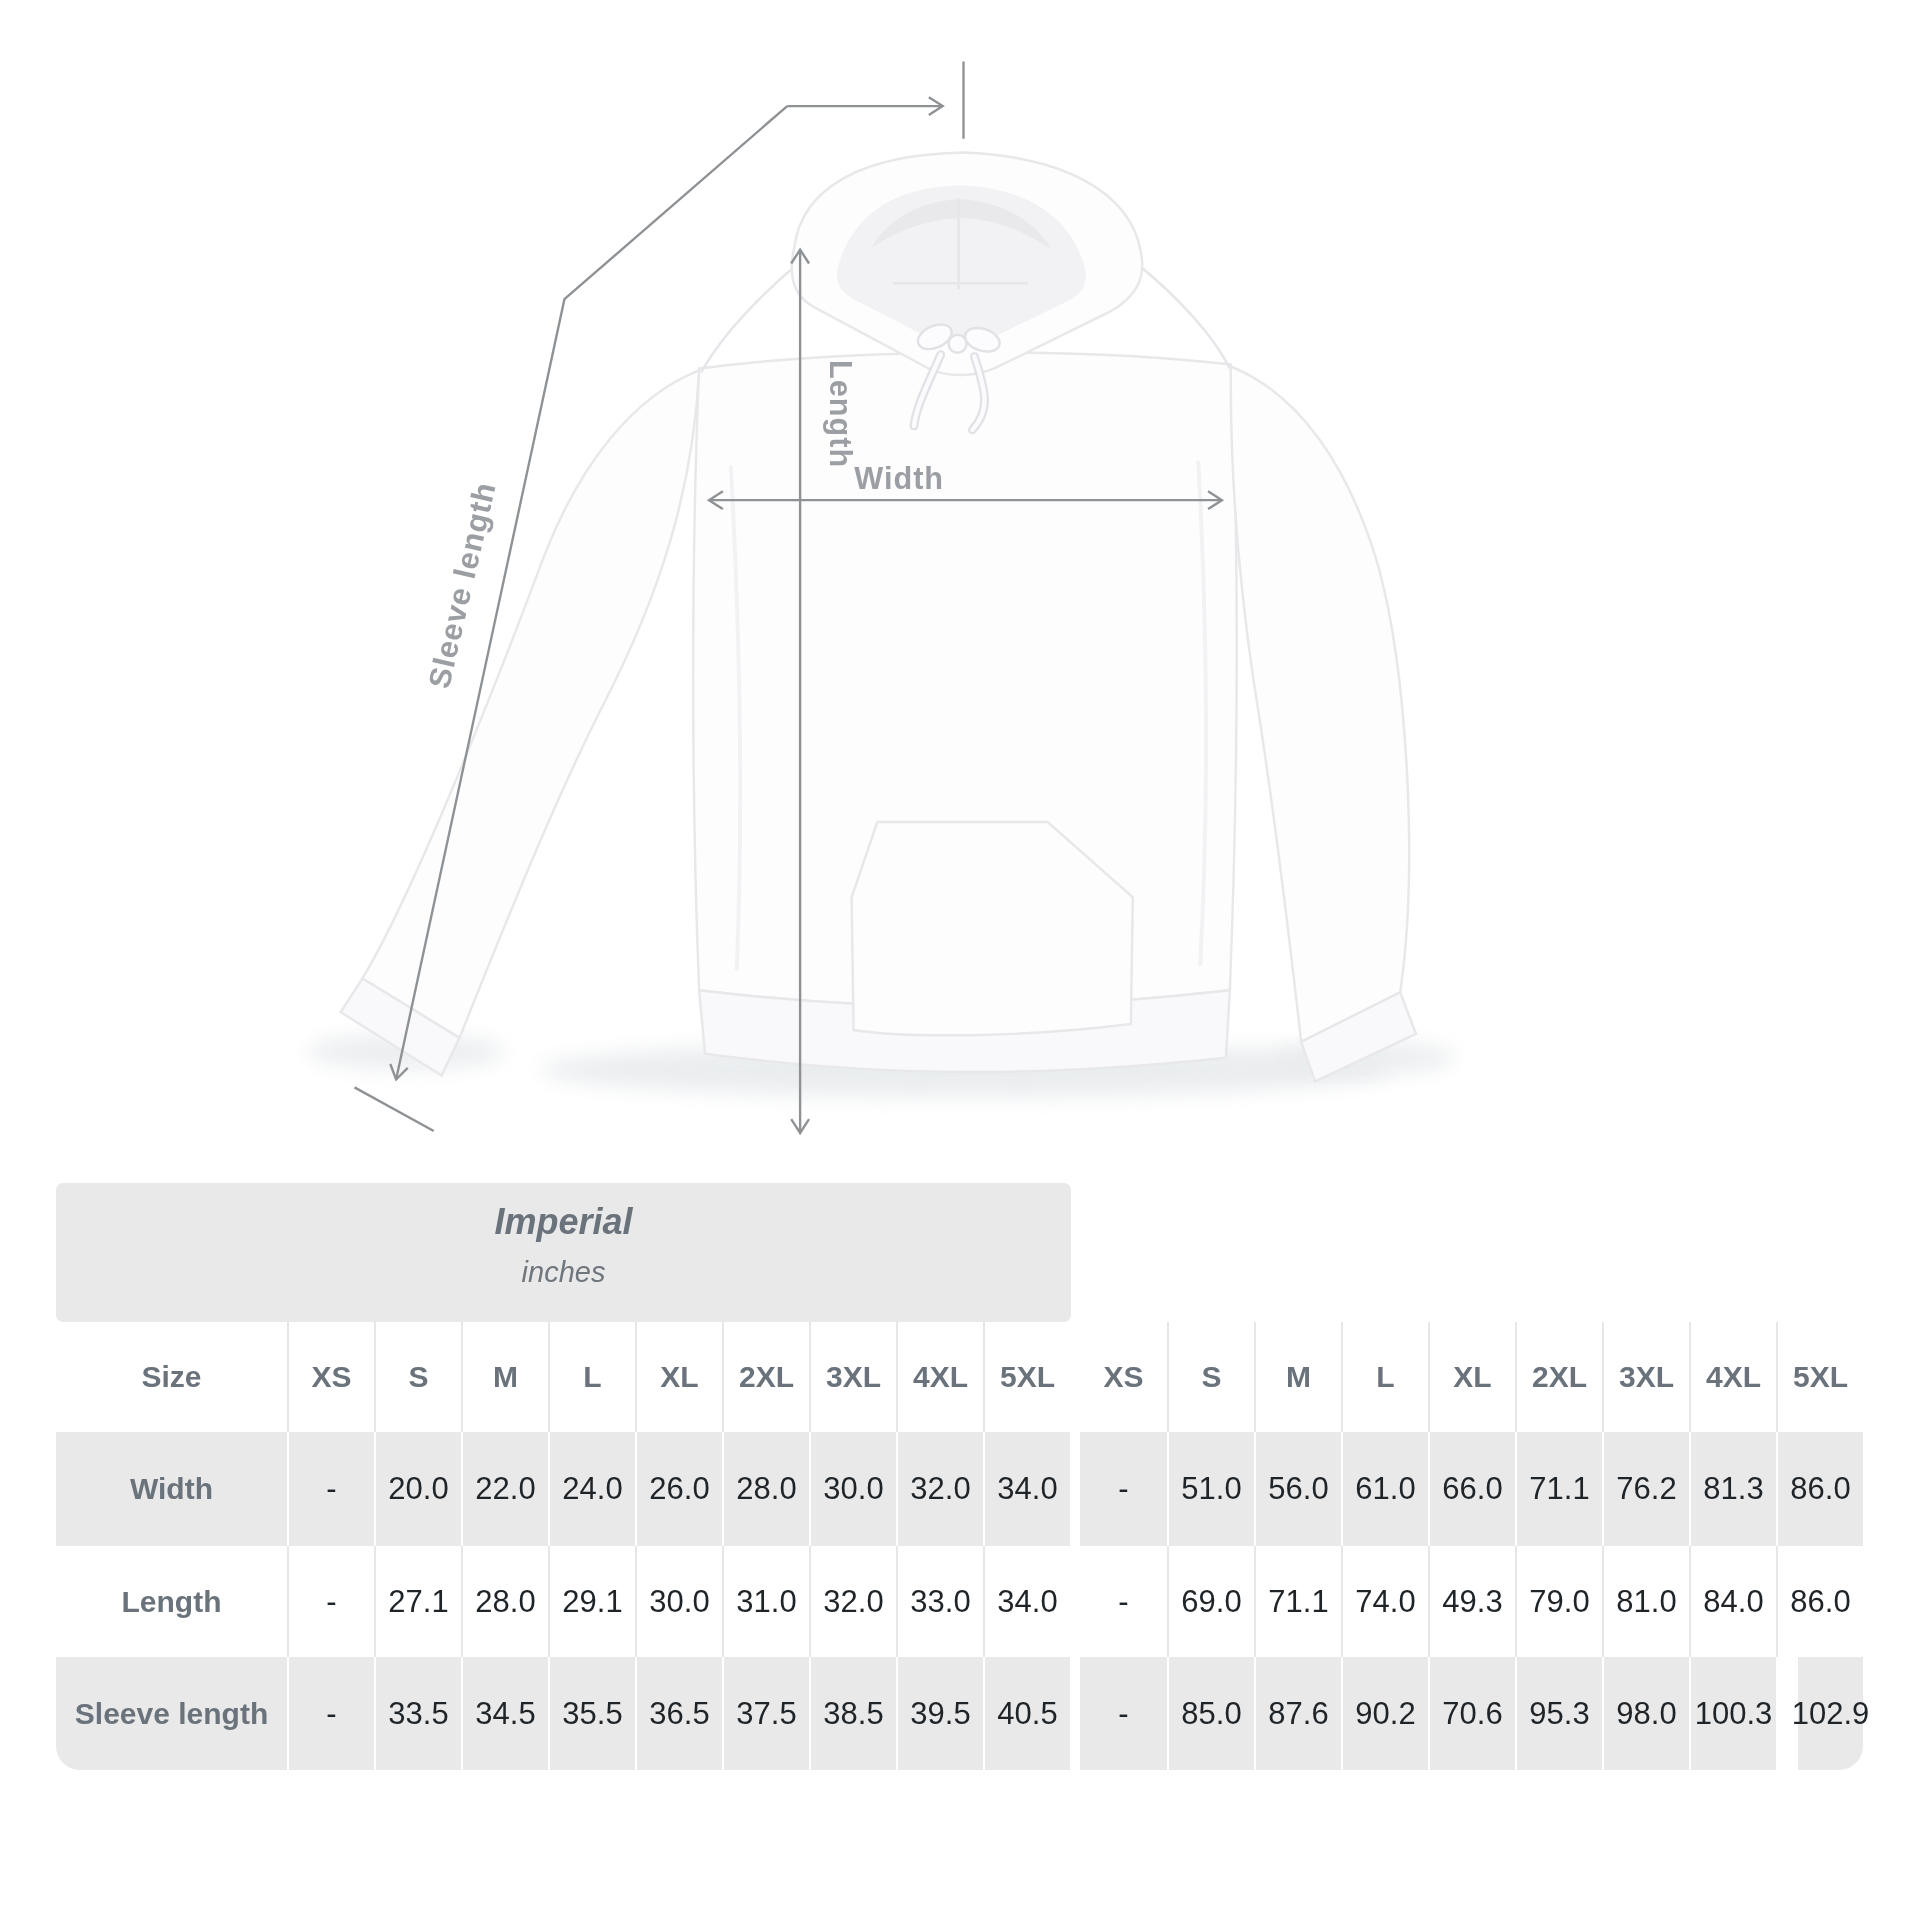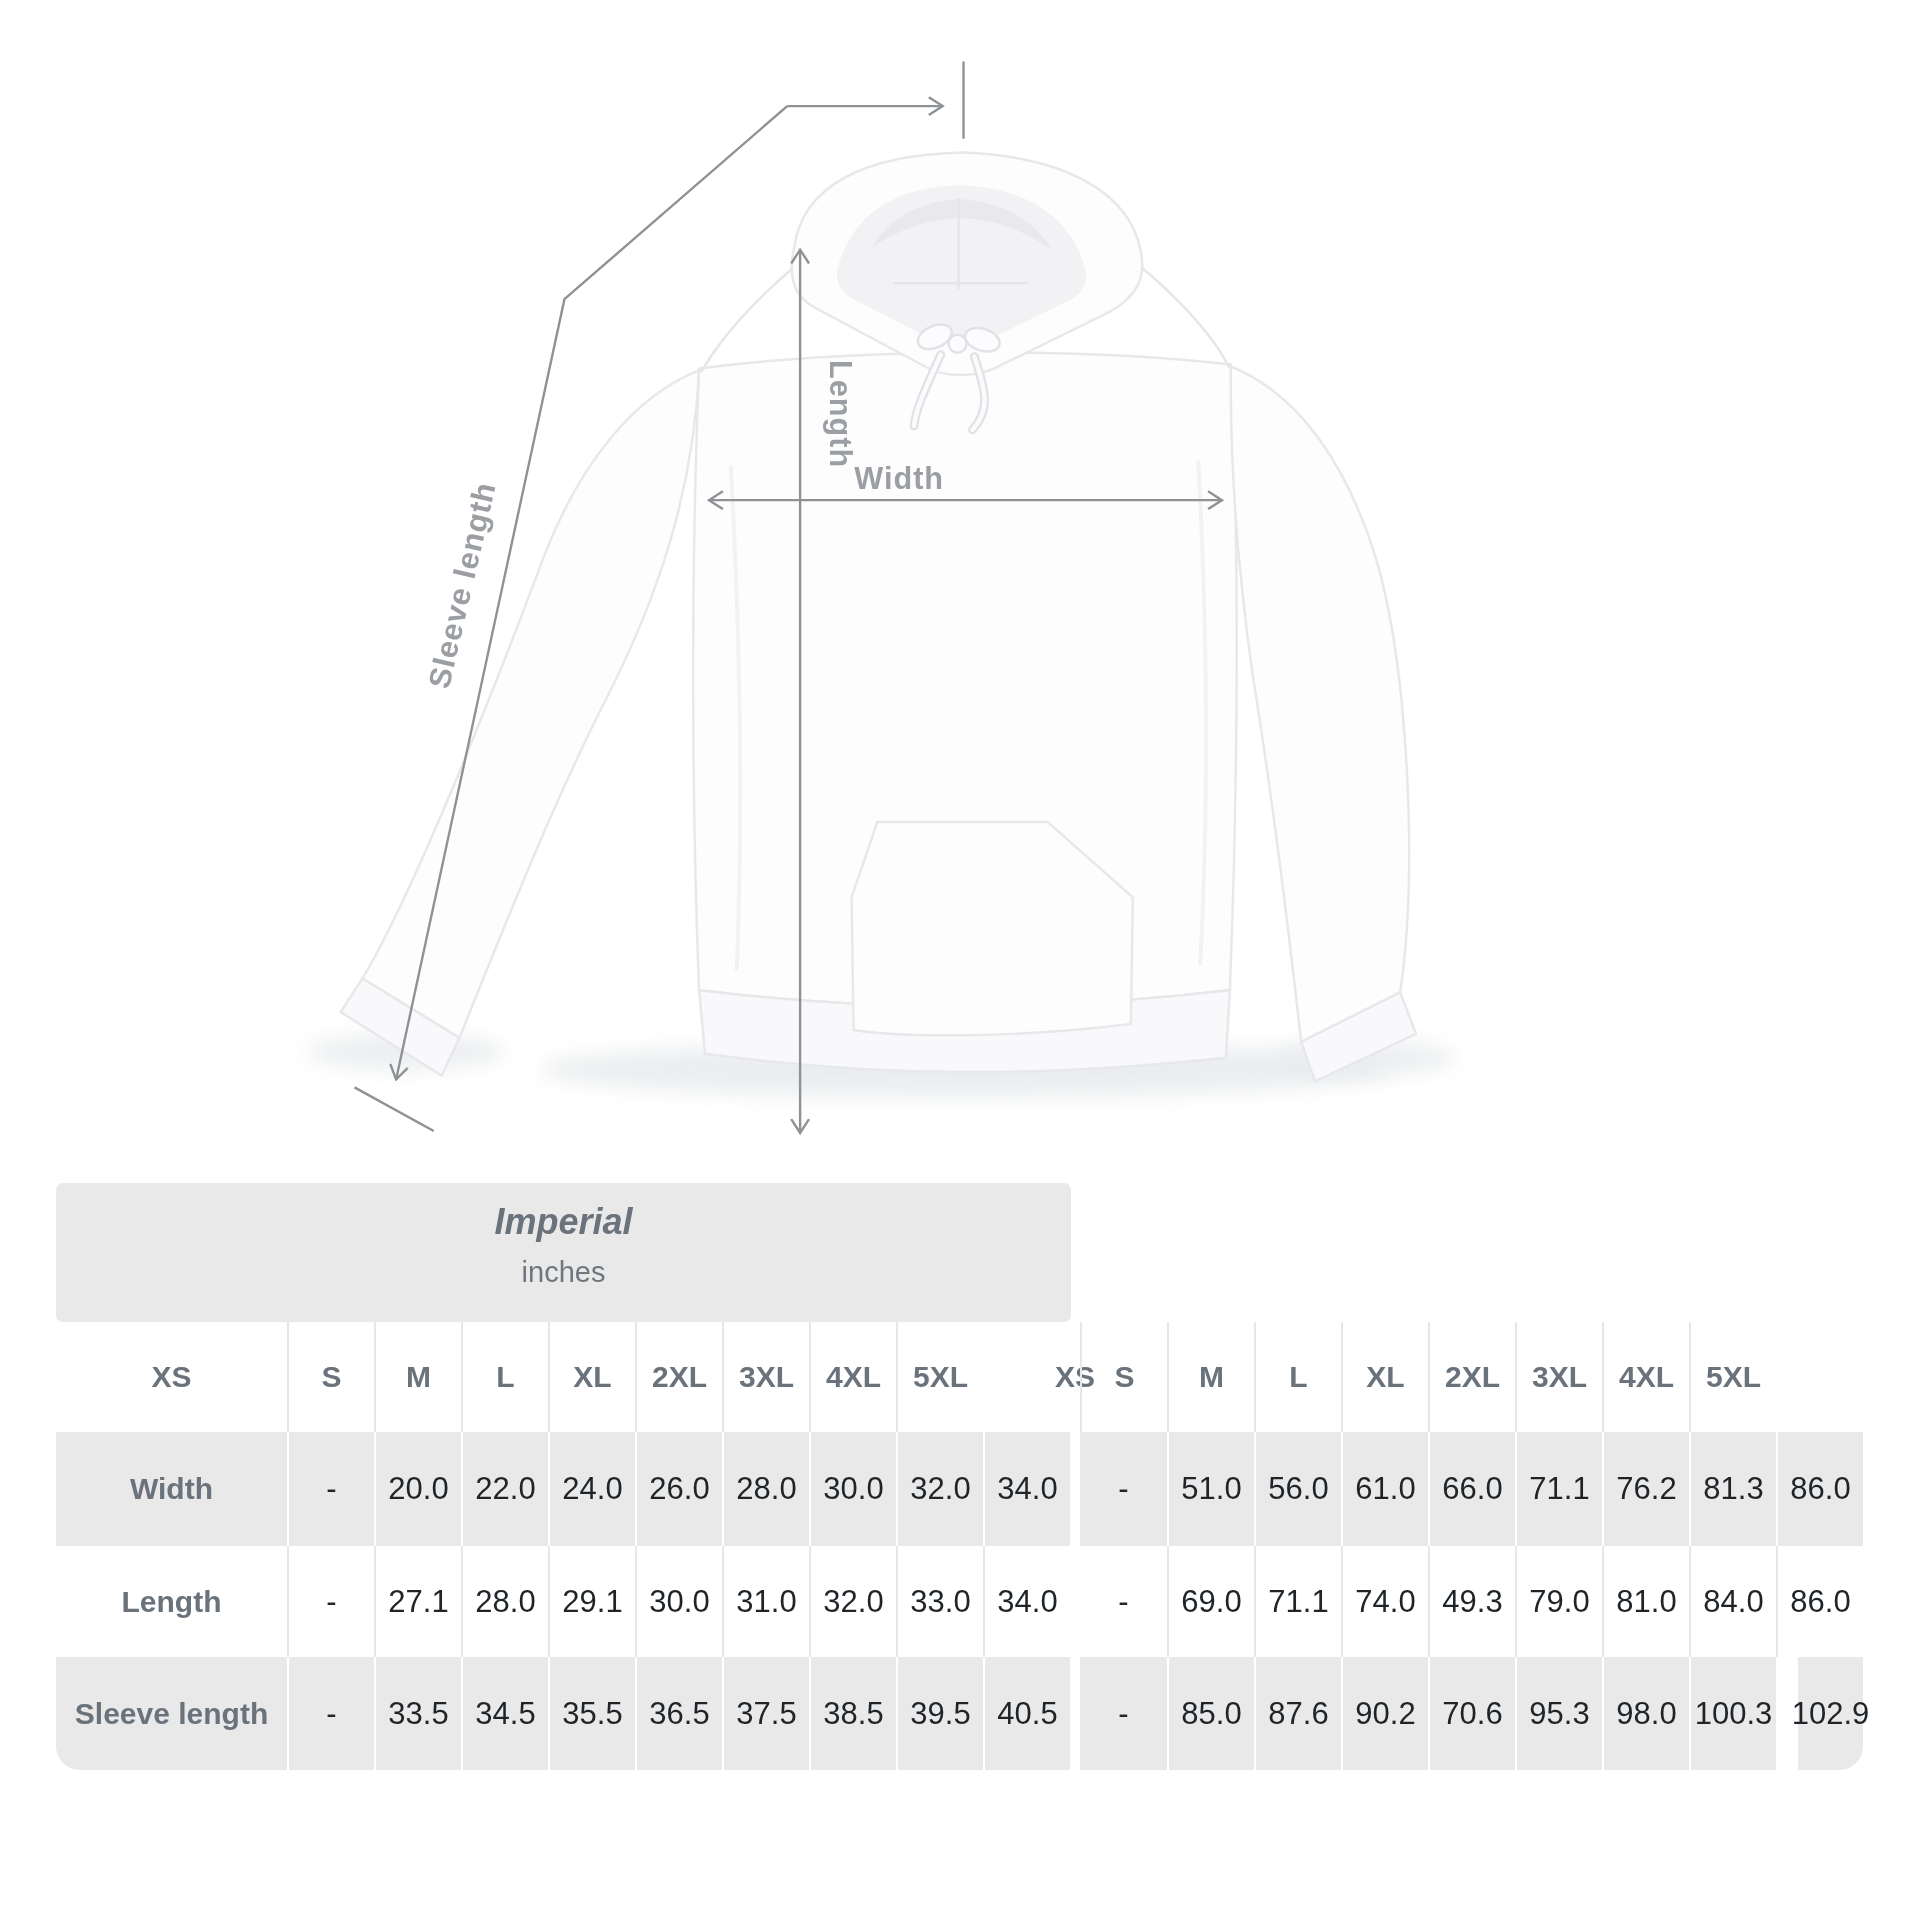--- a/index.html
+++ b/index.html
@@ -25,21 +25,21 @@
   .subtitle { margin:14px 0 0; text-align:center; font-size:29px; font-style:italic; color:#53585d; }
   
   .sizetable { width:1809px; margin:44px 0 0 56px; }
   .trow { display:grid; grid-template-columns:231px repeat(9,87px) 10px repeat(9,87px); }
   .grow { display:grid; grid-template-columns:1015px 10px 784px; height:139px; }
   .gcell { background:#e9e9ea; display:flex; flex-direction:column; align-items:center;
            justify-content:flex-start; padding-top:18px; box-sizing:border-box; }
   .gcell.gleft  { border-top-left-radius:24px;border-radius:7px; }
   .gcell.gright { border-top-right-radius:24px; }
   .gtitle { font-size:36px; font-weight:700; font-style:italic; color:#6a737b; }
-  .gsub   { margin-top:13px; font-size:29px; color:#6f767d; }
+  .gsub   { margin-top:13px; font-size:29px; font-style:italic; color:#6f767d; }
   .cell { display:flex; align-items:center; justify-content:center;
           font-size:31px; color:#1f2428; box-sizing:border-box; }
   .cell.rlabel { font-weight:700; font-size:30px; color:#6a737b; }
   .headrow { height:110px; }
   .headrow .cell { font-weight:700; font-size:30px; color:#6a737b; }
   .r-width  { height:114px; }
   .r-length { height:111px; }
   .r-sleeve { height:113px; }
   .white .cell + .cell { border-left:2px solid #e7e7e8; }
   .gray .cell { background:#e9e9ea; }
@@ -123,20 +123,21 @@
 
     <div class="grow">
       <div class="gcell gleft">
         <div class="gtitle">Imperial</div>
         <div class="gsub">inches</div>
       </div>
       <div class="spacer"></div>
     </div>
 
     <div class="trow headrow white">
+      <div class="cell rlabel">Size</div>
       <div class="cell">XS</div>
       <div class="cell">S</div>
       <div class="cell">M</div>
       <div class="cell">L</div>
       <div class="cell">XL</div>
       <div class="cell">2XL</div>
       <div class="cell">3XL</div>
       <div class="cell">4XL</div>
       <div class="cell">5XL</div>
       <div class="spacer"></div>

